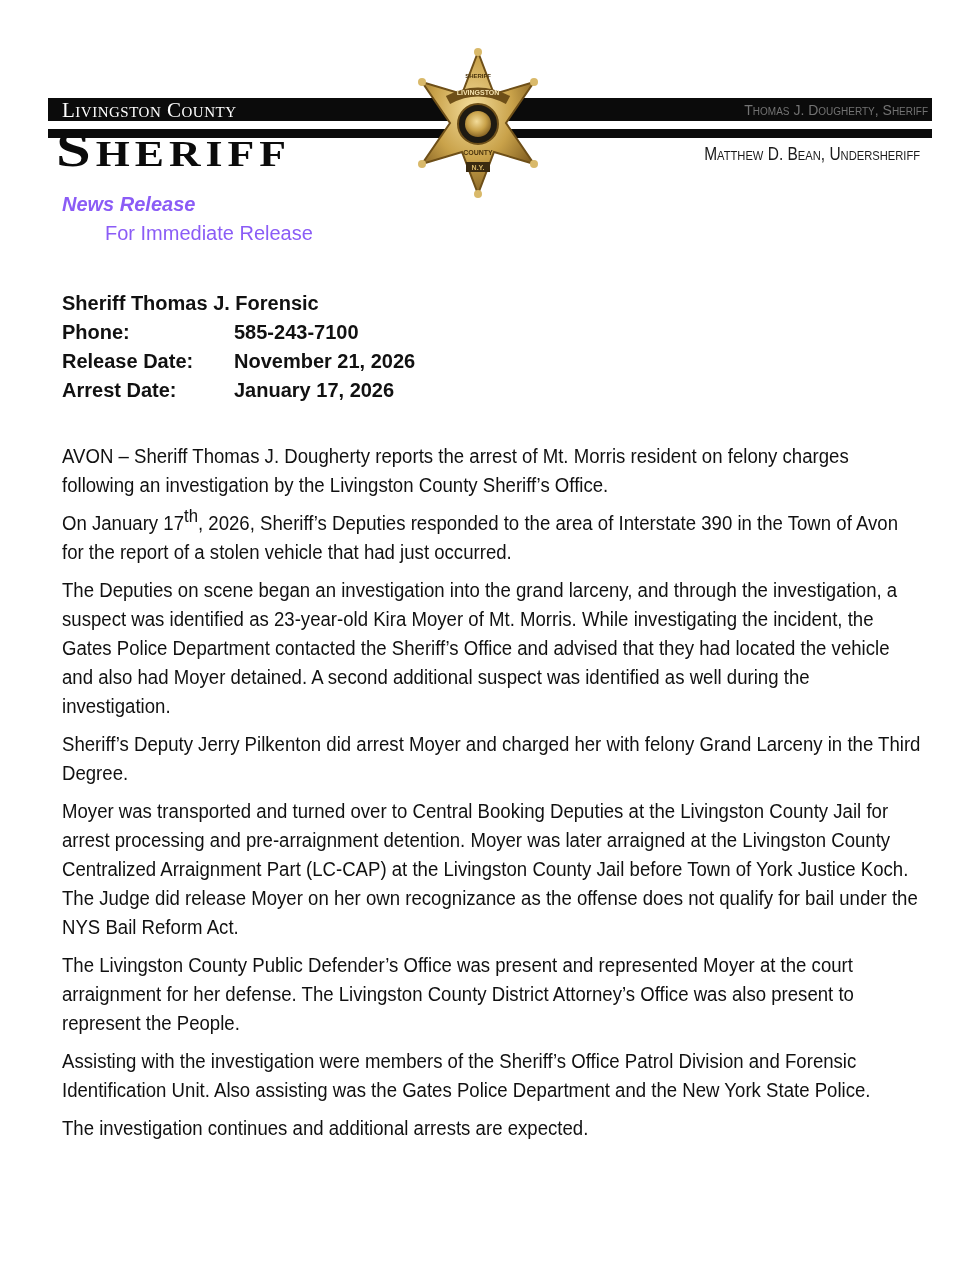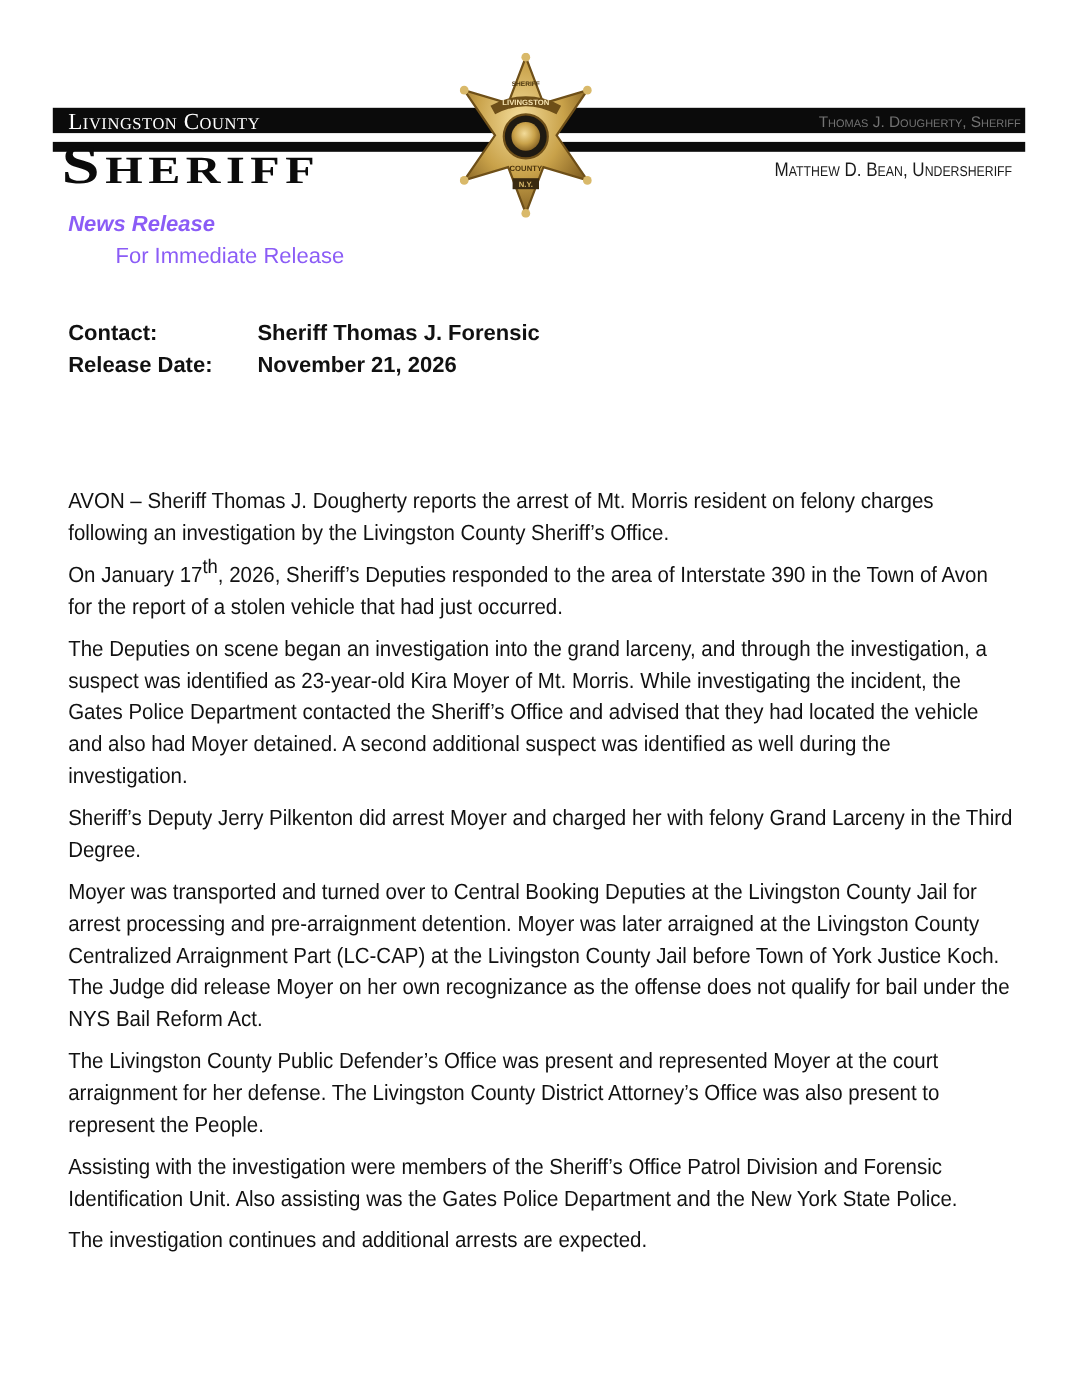--- a/index.html
+++ b/index.html
@@ -62,26 +62,33 @@
       <text x="60" y="122" font-size="7" text-anchor="middle" fill="#d9b96a" font-family="Liberation Sans, sans-serif" font-weight="bold">N.Y.</text>
     </svg>
   </div>
 </div>
 
 <div class="nr-title red">News Release</div>
 <div class="nr-sub red">For Immediate Release</div>
 
 <div class="meta">
   <div class="meta-row">
-    <span class="meta-label">Contact:</span>
     <span>Sheriff Thomas J. Forensic</span>
+  </div>
+  <div class="meta-row">
+    <span class="meta-label">Phone:</span>
+    <span>585-243-7100</span>
   </div>
   <div class="meta-row">
     <span class="meta-label">Release Date:</span>
     <span>November 21, 2026</span>
+  </div>
+  <div class="meta-row">
+    <span class="meta-label">Arrest Date:</span>
+    <span>January 17, 2026</span>
   </div>
 </div>
 
 <div class="body-text">
   <p>AVON – Sheriff Thomas J. Dougherty reports the arrest of Mt. Morris resident on felony charges following an investigation by the Livingston County Sheriff’s Office.</p>
   <p><span>On January 17</span><sup>th</sup><span>, 2026, Sheriff’s Deputies responded to the area of Interstate 390 in the Town of Avon for the report of a stolen vehicle that had just occurred.</span></p>
   <p>The Deputies on scene began an investigation into the grand larceny, and through the investigation, a suspect was identified as 23-year-old Kira Moyer of Mt. Morris.  While investigating the incident, the Gates Police Department contacted the Sheriff’s Office and advised that they had located the vehicle and also had Moyer detained.  A second additional suspect was identified as well during the investigation.</p>
   <p>Sheriff’s Deputy Jerry Pilkenton did arrest Moyer and charged her with felony Grand Larceny in the Third Degree.</p>
   <p>Moyer was transported and turned over to Central Booking Deputies at the Livingston County Jail for arrest processing and pre-arraignment detention.  Moyer was later arraigned at the Livingston County Centralized Arraignment Part (LC-CAP) at the Livingston County Jail before Town of York Justice Koch.  The Judge did release Moyer on her own recognizance as the offense does not qualify for bail under the NYS Bail Reform Act.</p>
   <p>The Livingston County Public Defender’s Office was present and represented Moyer at the court arraignment for her defense.  The Livingston County District Attorney’s Office was also present to represent the People.</p>

